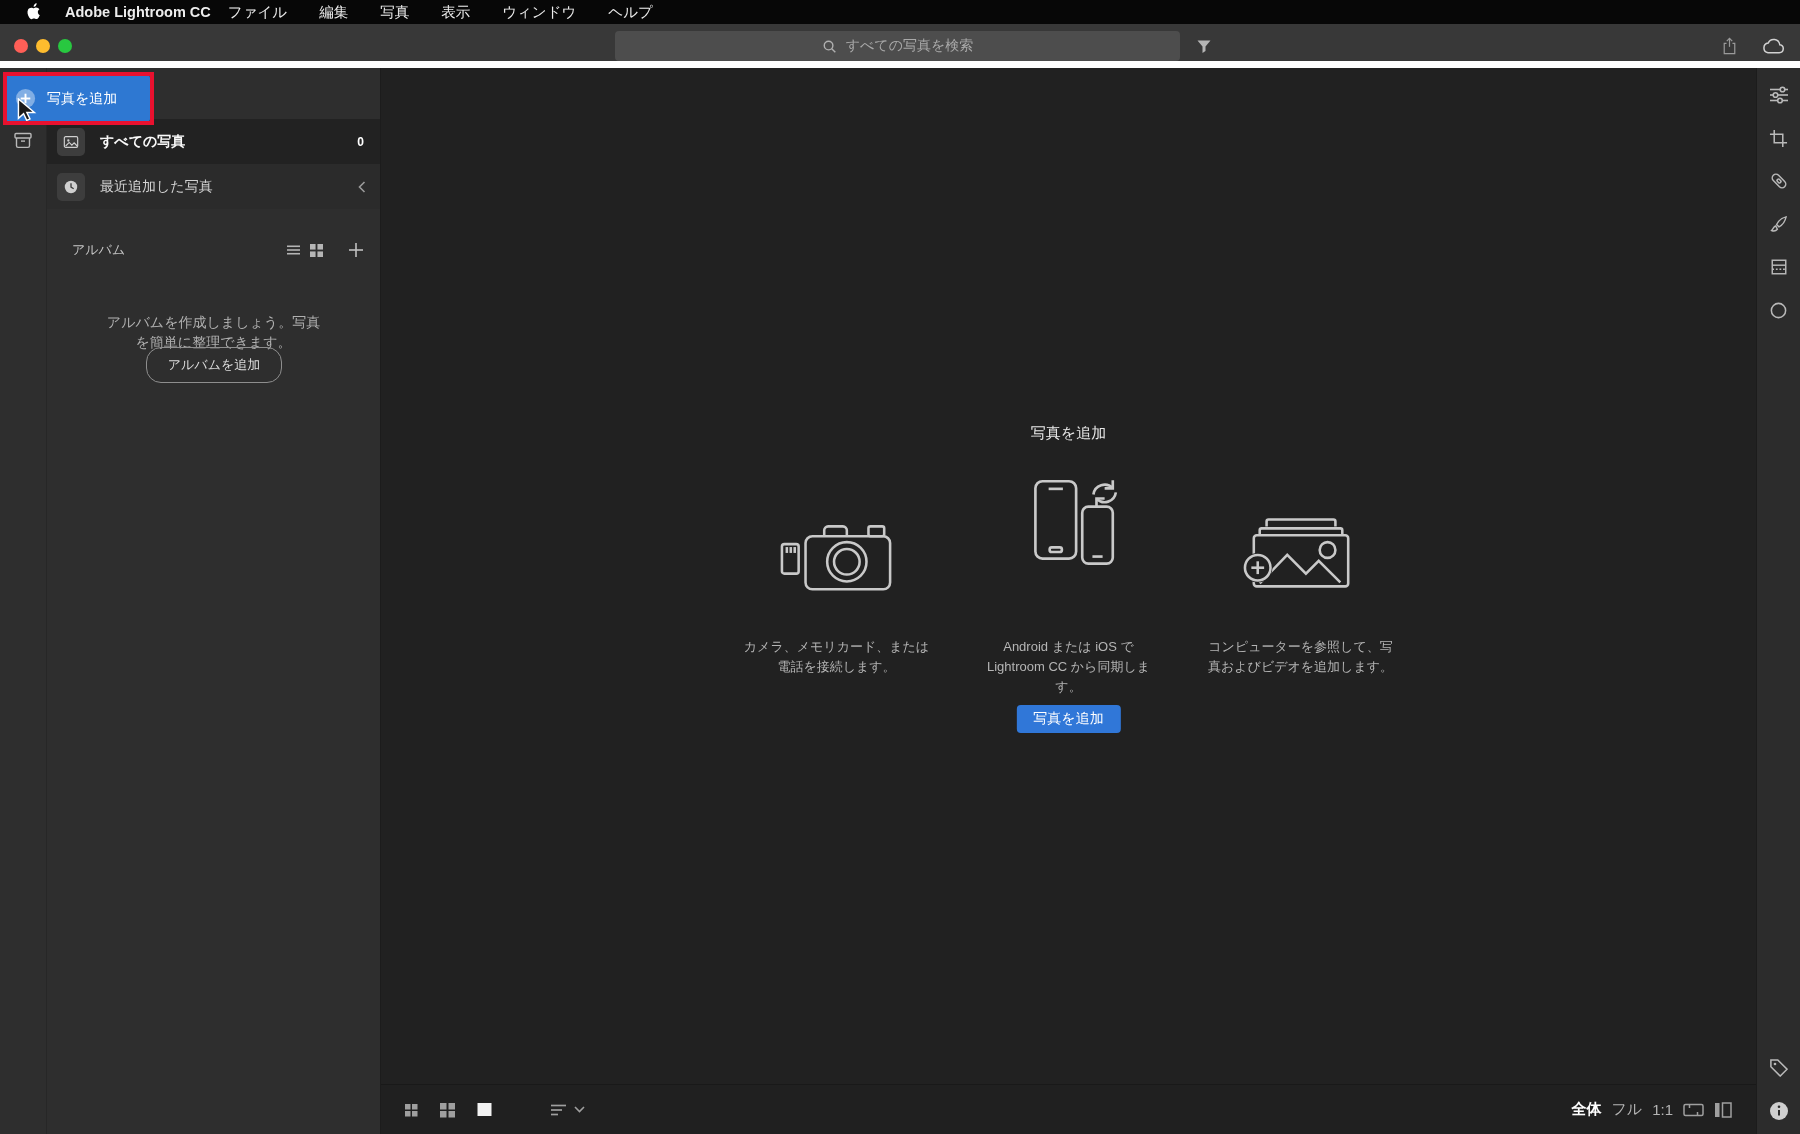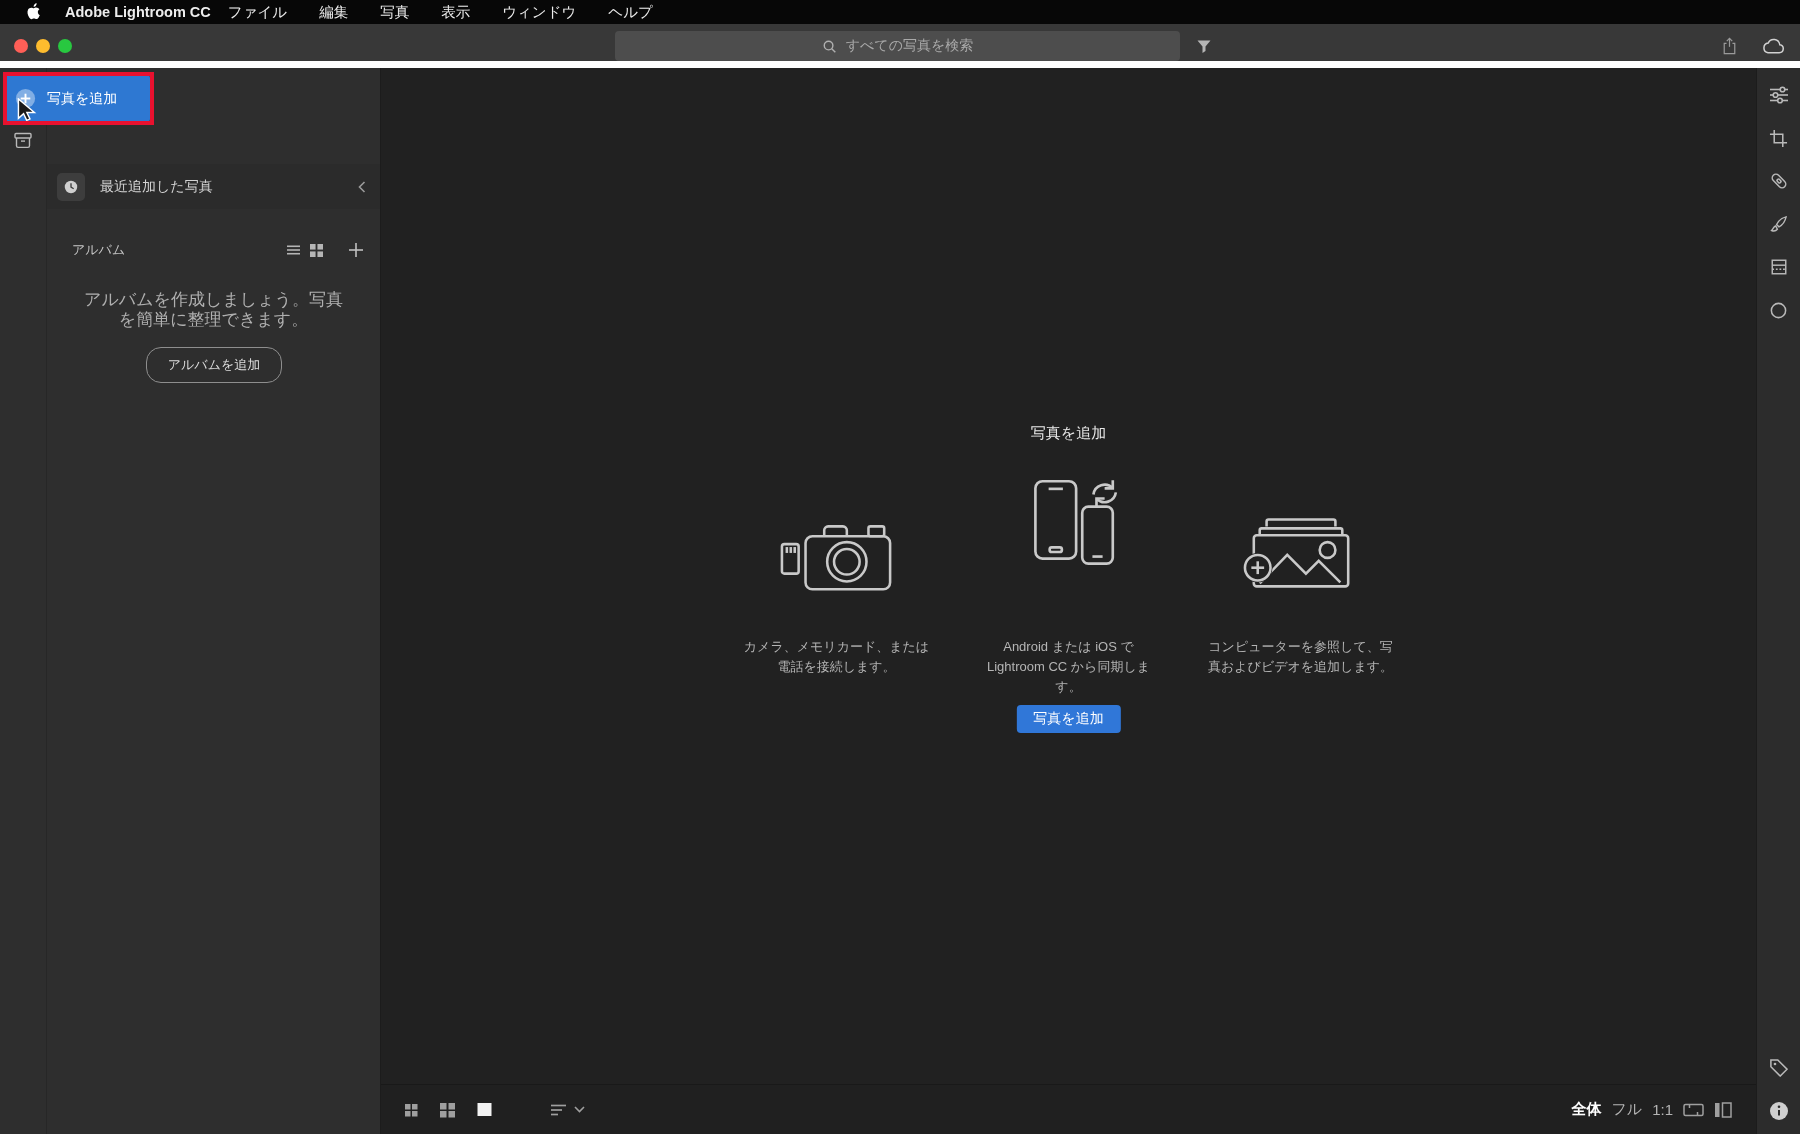--- a/index.html
+++ b/index.html
@@ -45,21 +45,21 @@
     display:flex;align-items:center;justify-content:center;flex:none}
   .row .rl{margin-left:15px;font-size:14px}
   .row1 .rl{color:#fafafa;font-weight:bold}
   .row2 .rl{color:#d4d4d4}
   .count{margin-left:auto;margin-right:16px;font-size:12px;font-weight:bold;color:#fff}
   .chev{margin-left:auto;margin-right:14px;display:flex}
   .albums-head{position:absolute;left:72px;right:17px;top:172px;height:20px;display:flex;align-items:center}
   .albums-head .hl{font-size:13px;color:#c9c9c9;flex:1}
   .albums-head .hic{margin-left:10px;cursor:pointer;display:flex}
   .albums-head .hic.plus{margin-left:26px}
-  .album-empty{position:absolute;left:47px;right:0;top:222px;text-align:center;font-size:17px;
+  .album-empty{position:absolute;left:47px;right:0;top:244px;text-align:center;font-size:14px;
     color:#b0b0b0;line-height:20px}
   .add-album-btn{position:absolute;left:146px;top:279px;width:136px;height:36px;border:1px solid #8e8e8e;
     border-radius:15px;background:transparent;color:#dedede;font-size:13px;
     display:flex;align-items:center;justify-content:center;cursor:pointer;
     font-family:"Liberation Sans","DejaVu Sans",sans-serif}
   .preline{white-space:pre-line}
 
   
   .main{position:absolute;left:381px;top:68px;width:1375px;bottom:0;background:#212121}
   .empty{position:absolute;left:0;right:0;top:356px;text-align:center}
@@ -174,20 +174,33 @@
       <span class="lbl">写真を追加</span>
     </div>
 
     <div class="annotation"></div>
     <span class="cursor">
       <svg width="20" height="23" viewBox="0 0 14 16">
           <path d="M1 .6v13.6l3.6-3.2 2.2 4.6 2.3-1-2.2-4.5h5.3z" fill="#1a1a1a" stroke="#fff" stroke-width="1"></path>
         </svg>
     </span>
 
+    <div class="row row1">
+      <span class="tile">
+        <svg width="16" height="16" viewBox="0 0 18 18">
+            <g stroke="#d0d0d0" stroke-width="1.3" fill="none">
+              <rect x="1.5" y="3" width="15" height="12" rx="1.5"></rect>
+              <path d="M3 13.5l4-4 3 3 2.5-2.5 3.5 3.5"></path>
+            </g>
+            <circle cx="6" cy="7.3" r="1.3" fill="#d0d0d0"></circle>
+          </svg>
+      </span>
+      <span class="rl">すべての写真</span>
+      <span class="count">0</span>
+    </div>
 
     <div class="row row2">
       <span class="tile">
         <svg width="16" height="16" viewBox="0 0 18 18">
             <circle cx="9" cy="9" r="7" fill="#cfcfcf"></circle>
             <path d="M9 4.8v4.4l3 1.8" stroke="#3b3b3b" stroke-width="1.5" fill="none"></path>
           </svg>
       </span>
       <span class="rl">最近追加した写真</span>
       <span class="chev">

